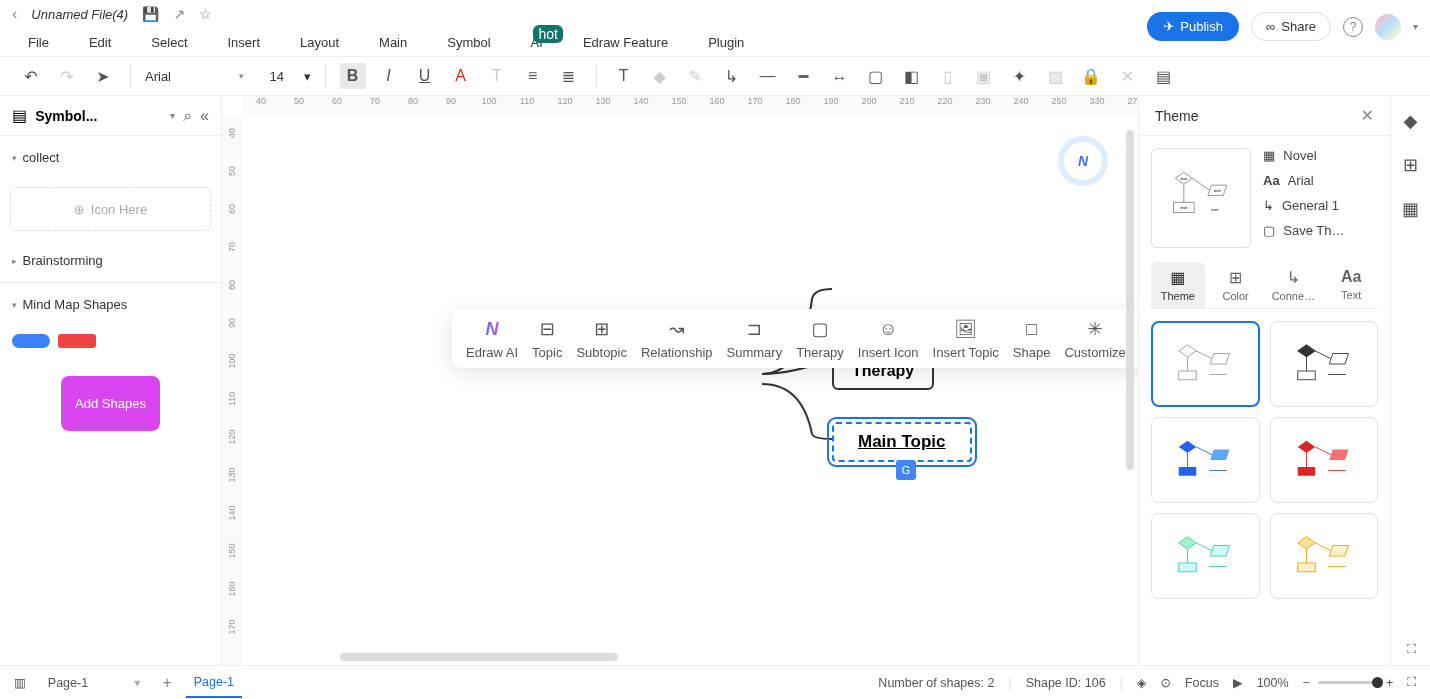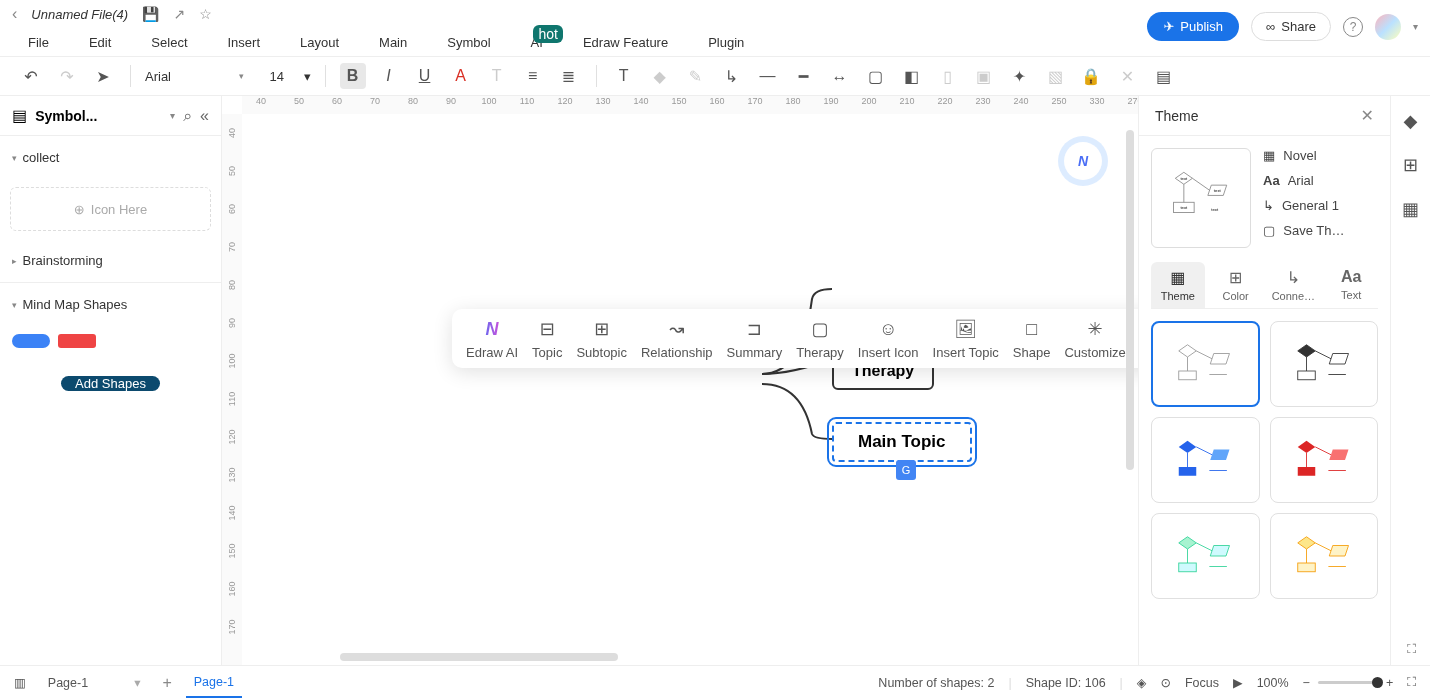--- a/index.html
+++ b/index.html
@@ -39,36 +39,36 @@
 .sidebar-hdr { height: 40px; display: flex; align-items: center; padding: 0 12px; gap: 8px; border-bottom: 1px solid #eee; }
 .sidebar-hdr .title { font-weight: bold; font-size: 14px; flex: 1; }
 .sidebar-hdr .ic { color: #666; cursor: pointer; }
 .sb-section { padding: 8px 12px; }
 .sb-section-hdr { display: flex; align-items: center; gap: 6px; font-size: 13px; color: #333; cursor: pointer; padding: 6px 0; }
 .sb-section-hdr .caret { font-size: 9px; color: #888; }
 .drag-box { margin: 8px 10px; border: 1px dashed #ddd; border-radius: 6px; height: 44px; display: flex; align-items: center; justify-content: center; color: #aaa; font-size: 13px; gap: 6px; }
 .shapes-row { display: flex; gap: 8px; padding: 8px 12px; }
 .shape-chip-blue { width: 38px; height: 14px; background: #3b82f6; border-radius: 7px; font-size: 6px; color: #fff; display: flex; align-items: center; justify-content: center; }
 .shape-chip-red { width: 38px; height: 14px; background: #ef4444; border-radius: 3px; font-size: 6px; color: #fff; display: flex; align-items: center; justify-content: center; }
-.add-shapes-btn { background: #0c4a6e; color: #fff; border: none; border-radius: 8px; padding: 0 14px; font-size: 13px; cursor: pointer; margin: 20px auto 0; display: block; }
+.add-shapes-btn { background: #d946ef; color: #fff; border: none; border-radius: 8px; padding: 20px 14px; font-size: 13px; cursor: pointer; margin: 20px auto 0; display: block; }
 
 
 .canvas-wrap { flex: 1; position: relative; background: #fff; overflow: hidden; }
 .ruler-h { position: absolute; top: 0; left: 20px; right: 0; height: 18px; background: #fafafa; display: flex; font-size: 9px; color: #999; overflow: hidden; }
 .ruler-h span { min-width: 38px; text-align: center; }
 .ruler-v { position: absolute; top: 18px; left: 0; width: 20px; bottom: 0; background: #fafafa; display: flex; flex-direction: column; font-size: 9px; color: #999; overflow: hidden; }
 .ruler-v span { height: 38px; display: flex; align-items: center; justify-content: center; transform: rotate(-90deg); }
 .canvas { position: absolute; top: 18px; left: 20px; right: 0; bottom: 0; background: #fff; }
 
 .ai-badge { position: absolute; top: 28px; right: 36px; width: 38px; height: 38px; border-radius: 50%; background: #fff; box-shadow: 0 0 0 6px rgba(120,180,255,0.25); display: flex; align-items: center; justify-content: center; font-weight: bold; font-style: italic; color: #4a6ef5; font-size: 14px; }
 
 
 .mm-central { position: absolute; top: 230px; left: 370px; width: 160px; height: 60px; background: #3b82f6; border-radius: 30px; color: #fff; font-size: 20px; font-weight: bold; display: flex; align-items: center; justify-content: center; }
 .mm-node { position: absolute; background: #fff; border: 2px solid #333; border-radius: 6px; padding: 8px 18px; font-weight: bold; font-size: 16px; }
-.mm-selected { position: absolute; background: #fff; border: 2px dashed #1a73e8; outline: 2px solid #1a73e8; outline-offset: 3px; border-radius: 4px; padding: 8px 24px; font-weight: bold; font-size: 17px; }
+.mm-selected { position: absolute; background: #fff; border: 2px dashed #1a73e8; outline: 2px solid #1a73e8; outline-offset: 3px; border-radius: 4px; padding: 8px 24px; font-weight: bold; font-size: 17px; text-decoration: underline; }
 .translate-icon { position: absolute; width: 20px; height: 20px; background: #4285f4; border-radius: 3px; color: #fff; font-size: 11px; display: flex; align-items: center; justify-content: center; }
 
 
 .float-tb { position: absolute; top: 195px; left: 210px; background: #fff; border-radius: 10px; box-shadow: 0 4px 20px rgba(0,0,0,0.12); padding: 8px 14px; display: flex; gap: 14px; align-items: flex-start; }
 .ft-item { display: flex; flex-direction: column; align-items: center; gap: 4px; cursor: pointer; }
 .ft-item .ic { width: 24px; height: 24px; display: flex; align-items: center; justify-content: center; color: #555; font-size: 18px; }
 .ft-item .lbl { font-size: 13px; color: #555; white-space: nowrap; }
 .ft-pin { position: absolute; top: 6px; right: 8px; color: #bbb; font-size: 12px; }
 .ft-ai { font-weight: bold; font-style: italic; background: linear-gradient(90deg,#4a6ef5,#e94ad5); -webkit-background-clip: text; -webkit-text-fill-color: transparent; }
 

